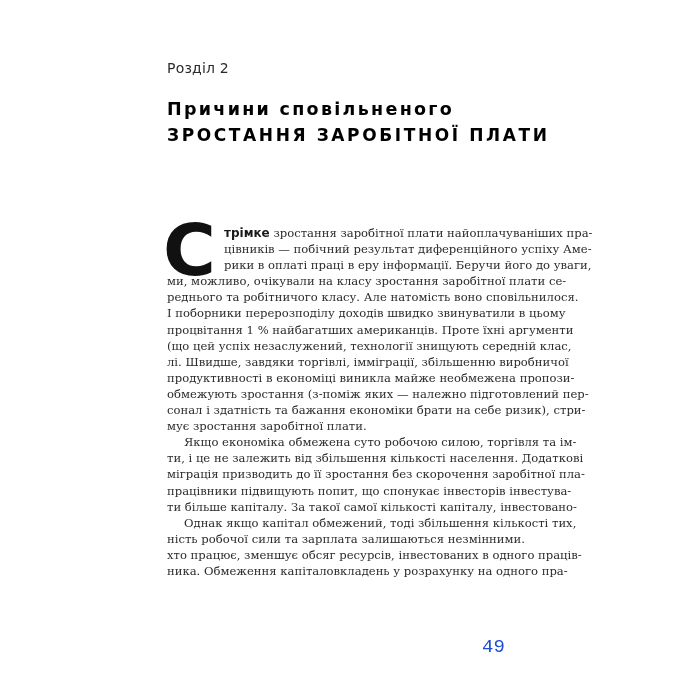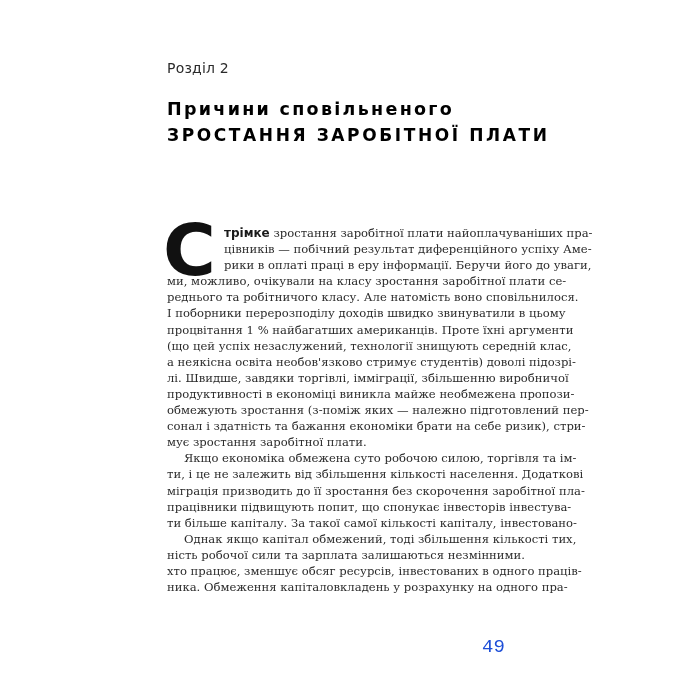--- a/index.html
+++ b/index.html
@@ -49,21 +49,20 @@
 
   <div class="body">
     <span class="line dropind"><span class="lead">трімке</span><span> зростання заробітної плати найоплачуваніших пра-</span></span>
     <span class="line dropind">цівників — побічний результат диференційного успіху Аме-</span>
     <span class="line dropind">рики в оплаті праці в еру інформації. Беручи його до уваги,</span>
     <span class="line">ми, можливо, очікували на класу зростання заробітної плати се-</span>
     <span class="line">реднього та робітничого класу. Але натомість воно сповільнилося.</span>
     <span class="line">І поборники перерозподілу доходів швидко звинуватили в цьому</span>
     <span class="line">процвітання 1 % найбагатших американців. Проте їхні аргументи</span>
     <span class="line">(що цей успіх незаслужений, технології знищують середній клас,</span>
-    <span class="line">а неякісна освіта необов'язково стримує студентів) доволі підозрі-</span>
     <span class="line">лі. Швидше, завдяки торгівлі, імміграції, збільшенню виробничої</span>
     <span class="line">продуктивності в економіці виникла майже необмежена пропози-</span>
     <span class="line">обмежують зростання (з-поміж яких — належно підготовлений пер-</span>
     <span class="line">сонал і здатність та бажання економіки брати на себе ризик), стри-</span>
     <span class="line last">мує зростання заробітної плати.</span>
     <span class="line indent">Якщо економіка обмежена суто робочою силою, торгівля та ім-</span>
     <span class="line">ти, і це не залежить від збільшення кількості населення. Додаткові</span>
     <span class="line">міграція призводить до її зростання без скорочення заробітної пла-</span>
     <span class="line">працівники підвищують попит, що спонукає інвесторів інвестува-</span>
     <span class="line">ти більше капіталу. За такої самої кількості капіталу, інвестовано-</span>

